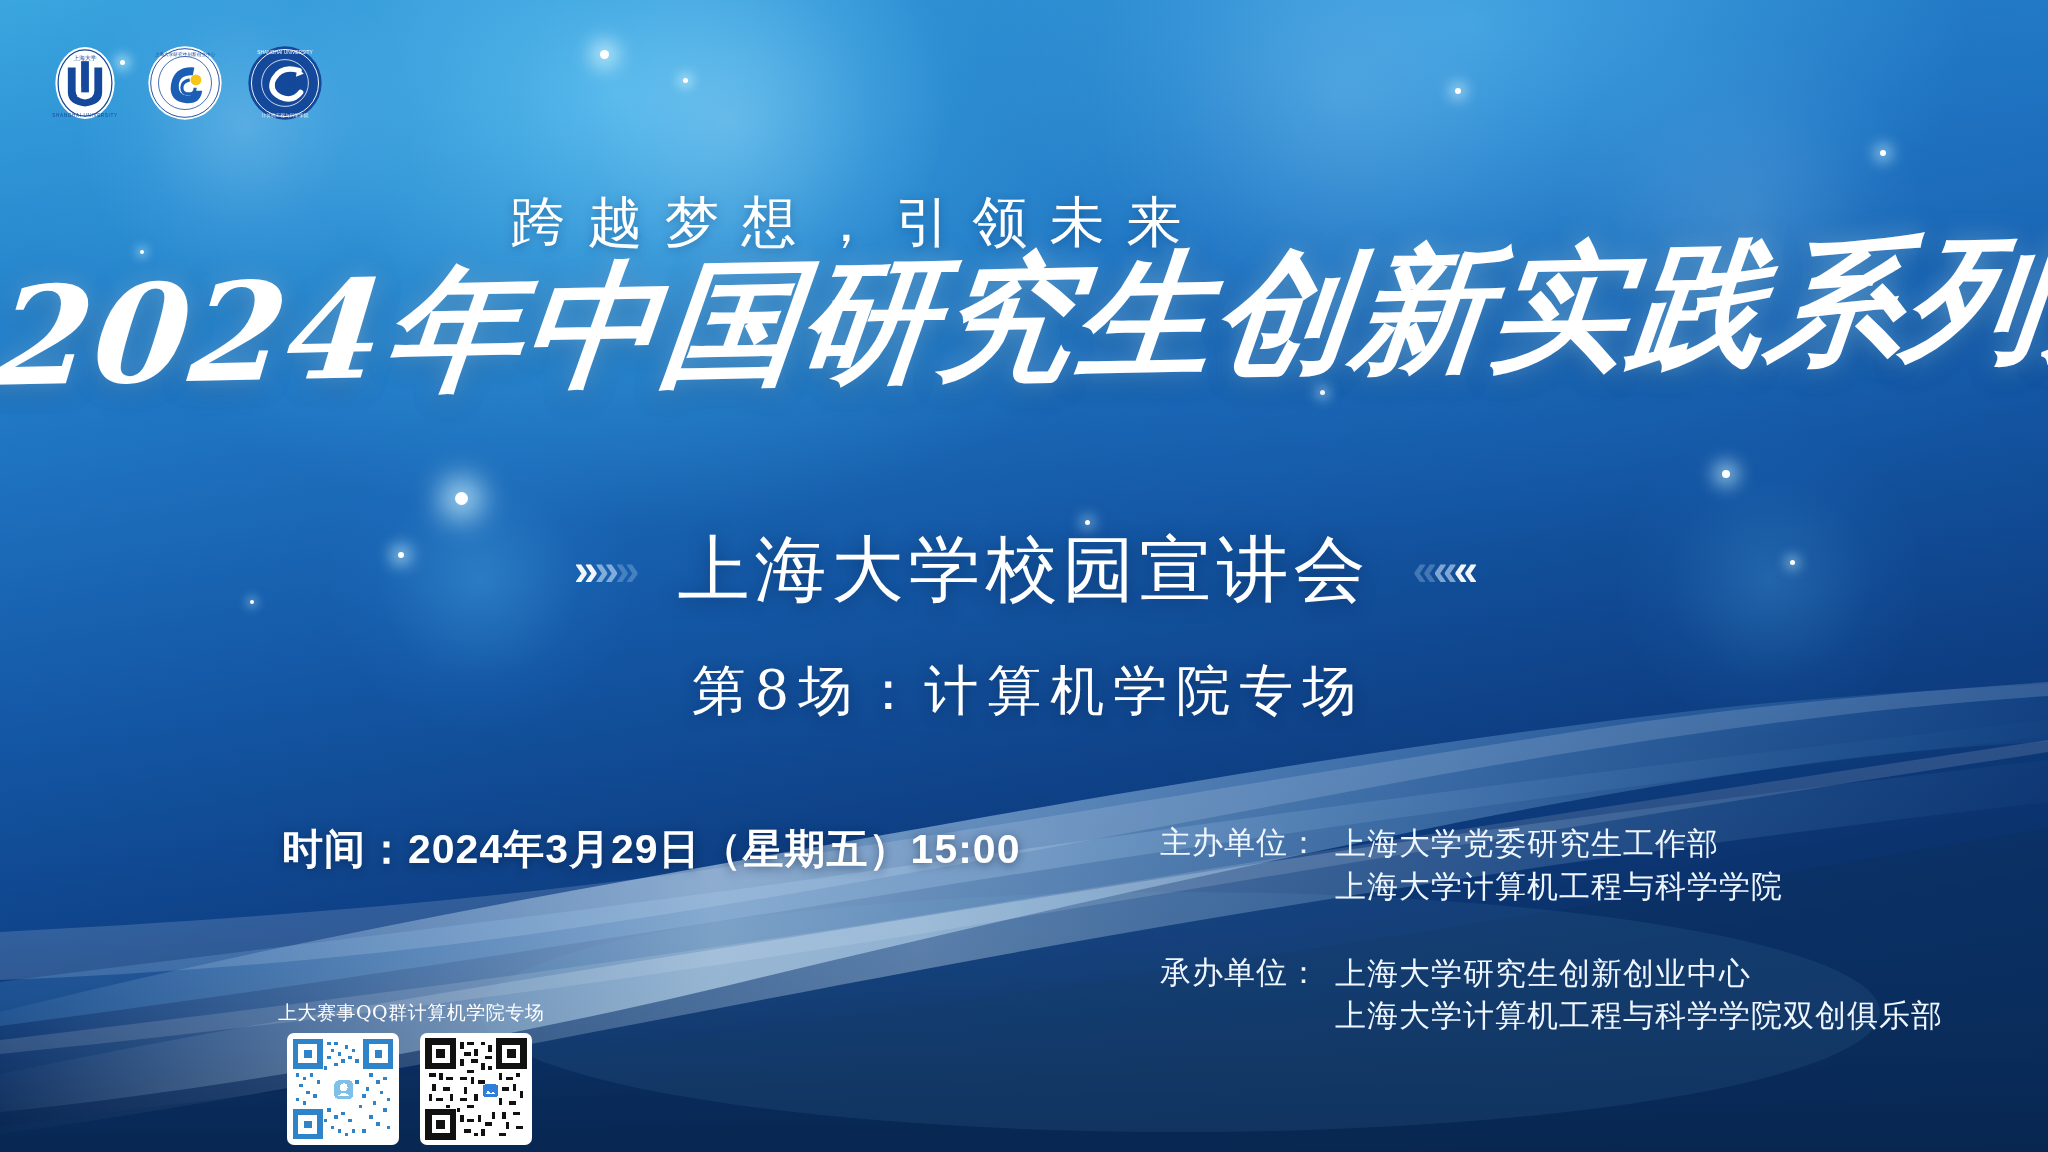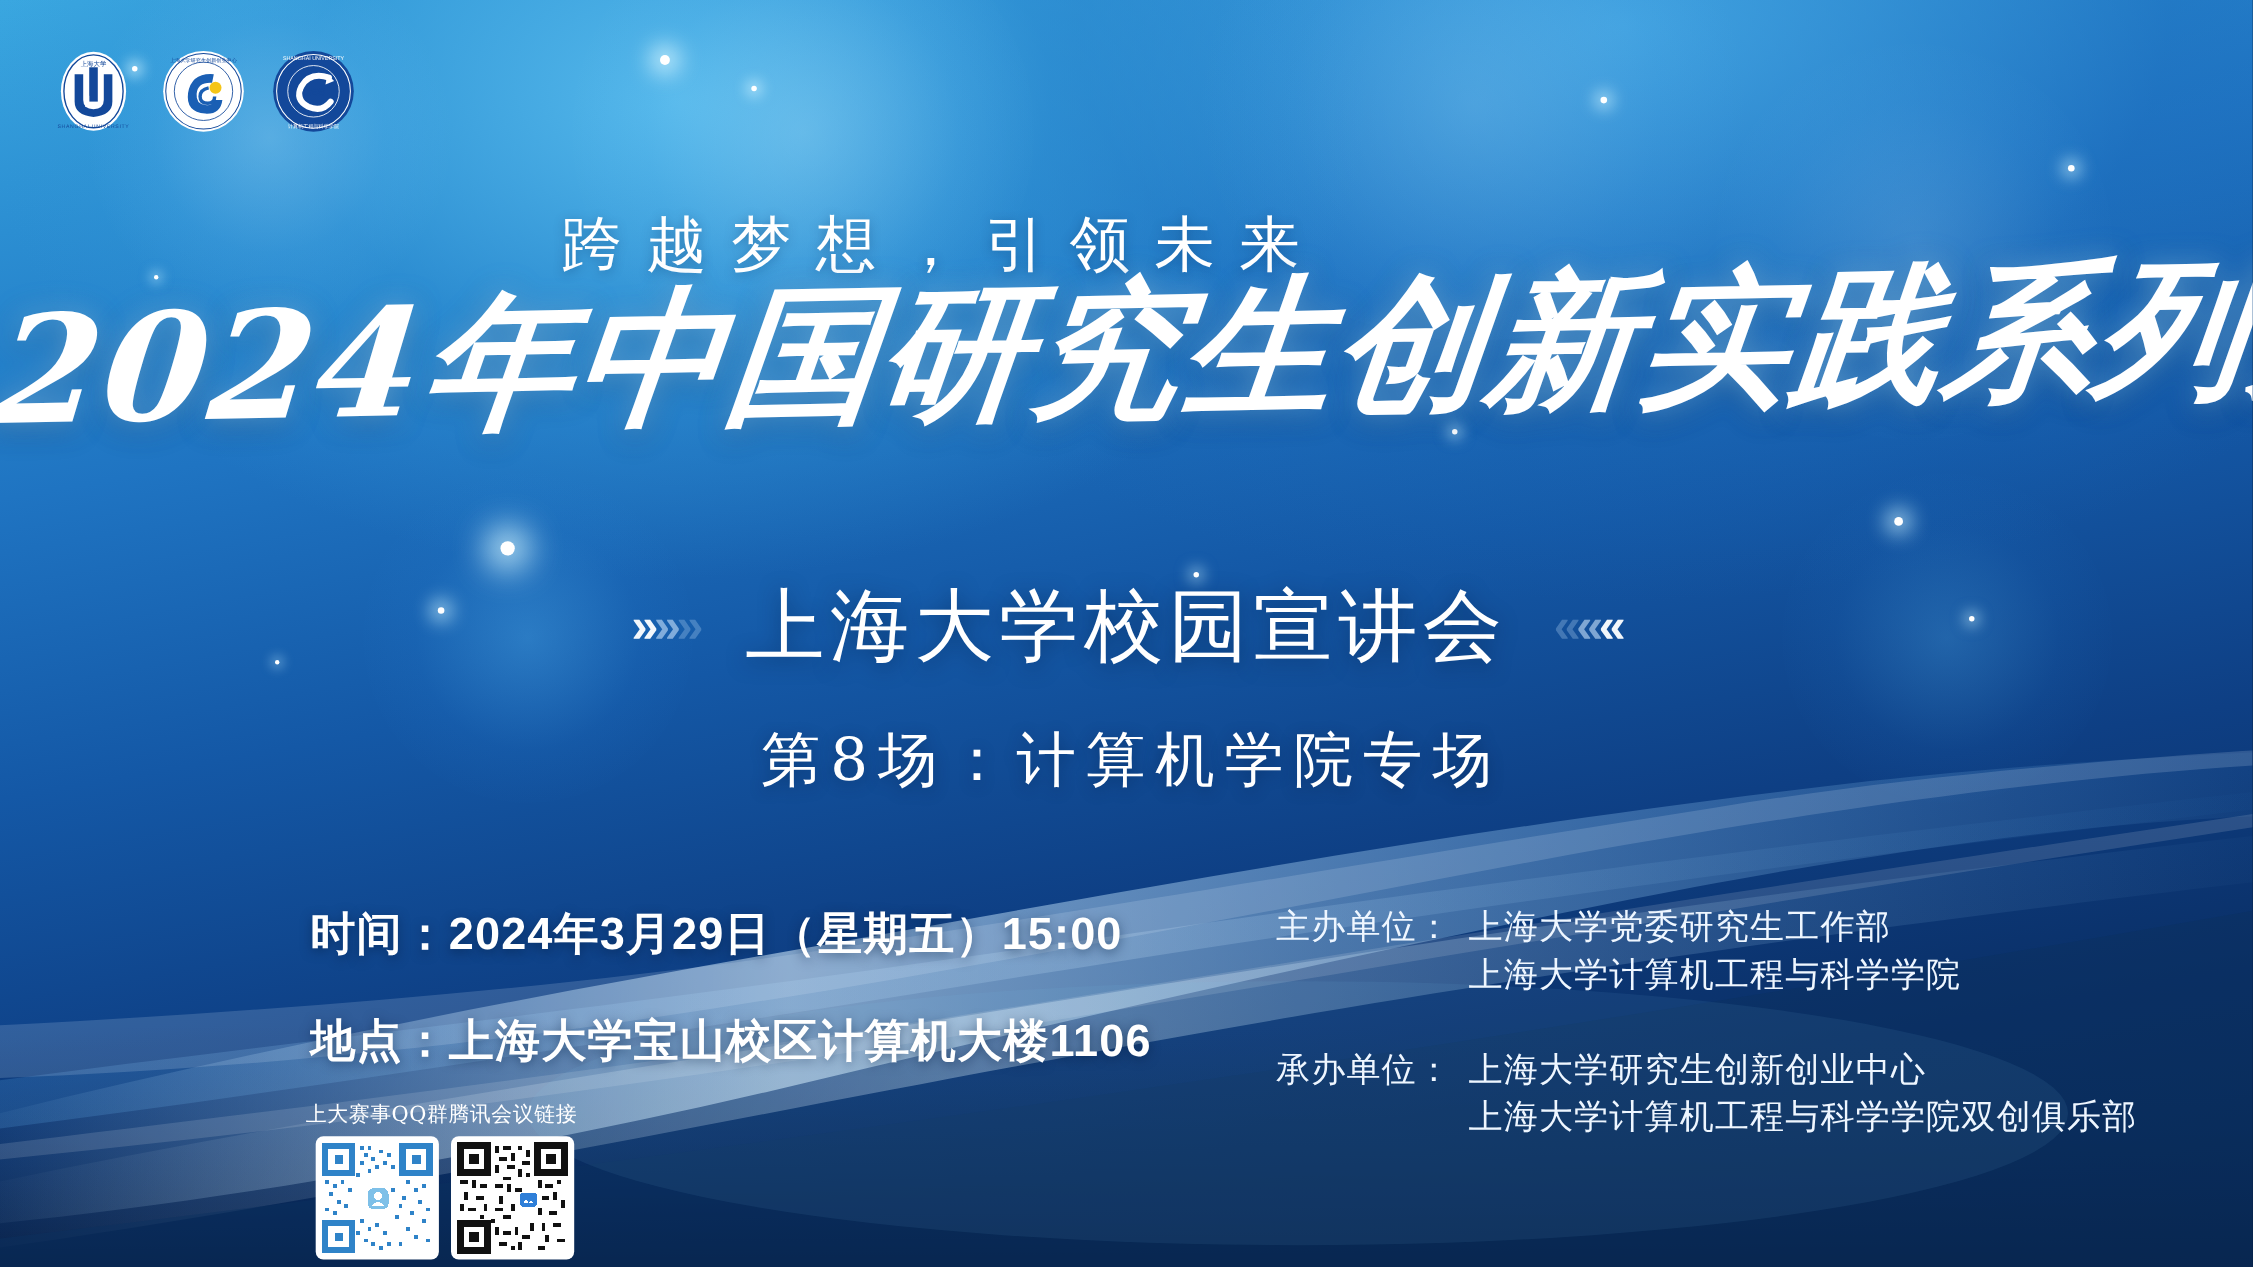--- a/index.html
+++ b/index.html
@@ -206,21 +206,20 @@
     <div id="subtitle">上海大学校园宣讲会</div>
     <div class="chev">
       <span class="c3">«</span><span class="c2">«</span><span class="c1">«</span>
     </div>
   </div>
 
   <div id="session">第8场：计算机学院专场</div>
 
   <div id="info">
     <div class="info-line">时间：2024年3月29日（星期五）15:00</div>
-    <div class="info-line">地点：上海大学宝山校区计算机大楼1106</div>
   </div>
 
   <div id="orgs">
     <div class="org-group">
       <div class="org-label">主办单位：</div>
       <div class="org-values">
         <div>上海大学党委研究生工作部</div>
         <div>上海大学计算机工程与科学学院</div>
       </div>
     </div>
@@ -293,21 +292,21 @@
               <rect x="19" y="19" width="1" height="1"></rect>
           </g>
           <rect x="12" y="12" width="5.4" height="5.4" rx="1.4" fill="#7ec0e8"></rect>
           <circle cx="14.7" cy="14" r="1.1" fill="#fff"></circle>
           <path d="M12.9 16.6 Q14.7 14.6 16.5 16.6 Z" fill="#fff"></path>
         </svg>
       </div>
     </div>
 
     <div class="qr-item">
-      <div class="qr-cap">腾讯会议链接</div>
+      <div class="qr-cap">计算机学院专场</div>
       <div class="qr-box">
         <svg viewBox="0 0 29 29" shape-rendering="crispEdges">
           <rect width="29" height="29" fill="#fff"></rect>
           <g fill="#111111">
             <rect x="1" y="1" width="7" height="7" fill="none" stroke="#111" stroke-width="1.8"></rect>
             <rect x="3.2" y="3.2" width="2.6" height="2.6"></rect>
             <rect x="21" y="1" width="7" height="7" fill="none" stroke="#111" stroke-width="1.8"></rect>
             <rect x="23.2" y="3.2" width="2.6" height="2.6"></rect>
             <rect x="1" y="21" width="7" height="7" fill="none" stroke="#111" stroke-width="1.8"></rect>
             <rect x="3.2" y="23.2" width="2.6" height="2.6"></rect>

